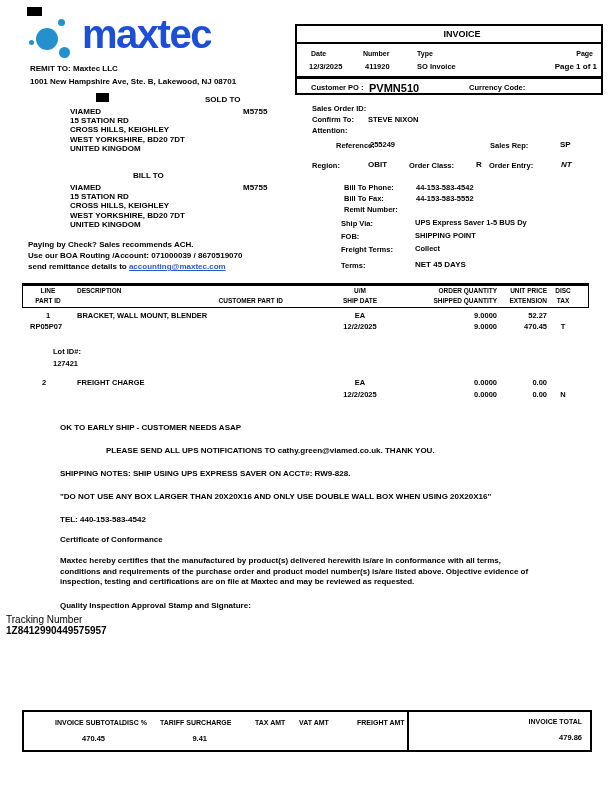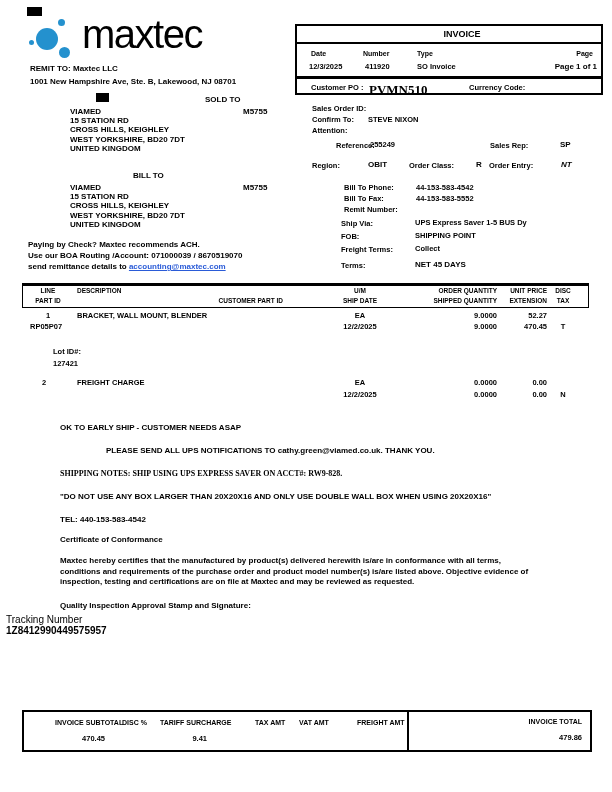--- a/index.html
+++ b/index.html
@@ -7,27 +7,27 @@
     position:relative;width:612px;height:792px;background:#ffffff;
     font-family:"Liberation Sans","DejaVu Sans",sans-serif;color:#000;
     font-weight:700;overflow:hidden;margin:0 auto;
   }
   .abs{position:absolute;white-space:nowrap;}
   .wrap{position:absolute;white-space:normal;}
   .t65{font-size:6.5px;}
   .t7{font-size:7px;}
   .t75{font-size:7.5px;}
   .t8{font-size:8px;}
-  .t85{font-size:13px;font-family:Liberation Serif, serif;}
+  .t85{font-size:11px;}
   .t9{font-size:9px;padding-left:26px;}
   .t10{font-size:10px;}
   .r{text-align:right;}
   .c{text-align:center;}
   .dot{position:absolute;border-radius:50%;}
-  .brand{font-weight:400;letter-spacing:-1.5px;color:#000000;}
+  .brand{font-weight:700;letter-spacing:-1.5px;color:#1d4ed8;}
   .link{color:#2a5bd7;text-decoration:underline;cursor:pointer;}
   .mark{position:absolute;background:#000;}
   .box{position:absolute;border:2px solid #000;box-sizing:border-box;}
   .hline{position:absolute;background:#000;left:0;right:0;}
 </style>
 </head>
 <body>
 
 <div class="page">
 
@@ -103,21 +103,21 @@
   <div class="abs t75" style="left:344px;top:205px;">Remit Number:</div>
   <div class="abs t75" style="left:341px;top:219px;">Ship Via:</div>
   <div class="abs t75" style="left:415px;top:218px;">UPS Express Saver 1-5 BUS Dy</div>
   <div class="abs t75" style="left:341px;top:232px;">FOB:</div>
   <div class="abs t75" style="left:415px;top:231px;">SHIPPING POINT</div>
   <div class="abs t75" style="left:341px;top:245px;">Freight Terms:</div>
   <div class="abs t75" style="left:415px;top:244px;">Collect</div>
   <div class="abs t75" style="left:341px;top:261px;">Terms:</div>
   <div class="abs t8" style="left:415px;top:260px;">NET 45 DAYS</div>
 
-  <div class="abs t8" style="left:28px;top:240px;">Paying by Check? Maxtec recommends ACH.</div>
+  <div class="abs t8" style="left:28px;top:240px;">Paying by Check? Sales recommends ACH.</div>
   <div class="abs t8" style="left:28px;top:251px;">Use our BOA Routing /Account: 071000039 / 8670519070</div>
   <div class="abs t8" style="left:28px;top:262px;">
     <span>send remittance details to </span><span class="link">accounting@maxtec.com</span>
   </div>
 
   <div class="box" style="left:22px;top:283px;width:567px;height:25px;border-width:1.5px;border-top-width:3px;"></div>
   <div class="abs t65 c" style="left:32px;top:287px;width:32px;">LINE</div>
   <div class="abs t65" style="left:77px;top:287px;">DESCRIPTION</div>
   <div class="abs t65 c" style="left:330px;top:287px;width:60px;">U/M</div>
   <div class="abs t65 r" style="left:420px;top:287px;width:77px;">ORDER QUANTITY</div>
@@ -149,21 +149,21 @@
   <div class="abs t75 c" style="left:330px;top:378px;width:60px;">EA</div>
   <div class="abs t75 r" style="left:420px;top:378px;width:77px;">0.0000</div>
   <div class="abs t75 r" style="left:480px;top:378px;width:67px;">0.00</div>
   <div class="abs t75 c" style="left:330px;top:390px;width:60px;">12/2/2025</div>
   <div class="abs t75 r" style="left:420px;top:390px;width:77px;">0.0000</div>
   <div class="abs t75 r" style="left:480px;top:390px;width:67px;">0.00</div>
   <div class="abs t75 c" style="left:551px;top:390px;width:24px;">N</div>
 
   <div class="abs t8" style="left:60px;top:423px;">OK TO EARLY SHIP - CUSTOMER NEEDS ASAP</div>
   <div class="abs t8" style="left:60px;top:446px;margin-left:46px;">PLEASE SEND ALL UPS NOTIFICATIONS TO cathy.green@viamed.co.uk. THANK YOU.</div>
-  <div class="abs t8" style="left:60px;top:469px;font-family:Liberation Serif, serif;">SHIPPING NOTES:  SHIP USING UPS EXPRESS SAVER ON ACCT#: RW9-828.</div>
+  <div class="abs t8" style="left:60px;top:469px;">SHIPPING NOTES:  SHIP USING UPS EXPRESS SAVER ON ACCT#: RW9-828.</div>
   <div class="abs t8" style="left:60px;top:492px;">"DO NOT USE ANY BOX LARGER THAN 20X20X16 AND ONLY USE DOUBLE WALL BOX WHEN USING 20X20X16"</div>
   <div class="abs t8" style="left:60px;top:515px;">TEL: 440-153-583-4542</div>
 
   <div class="abs t8" style="left:60px;top:535px;">Certificate of Conformance</div>
   <div class="wrap t8" style="left:60px;top:556px;width:480px;line-height:10.5px;">Maxtec hereby certifies that the manufactured by product(s) delivered herewith is/are in conformance with all terms, conditions and requirements of the purchase order and product model  number(s) is/are listed above.  Objective evidence of inspection, testing and certifications are on file at Maxtec and may be reviewed as requested.</div>
   <div class="abs t8" style="left:60px;top:601px;">Quality Inspection Approval Stamp and Signature:</div>
 
   <div class="abs t10" style="left:6px;top:614px;font-weight:400;">Tracking Number</div>
   <div class="abs t10" style="left:6px;top:625px;">1Z8412990449575957</div>
 

